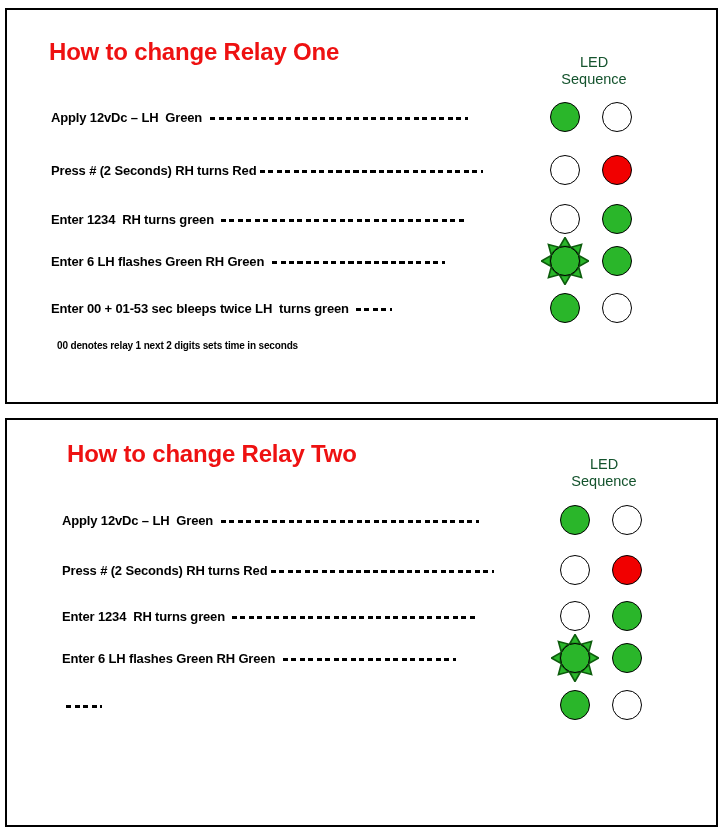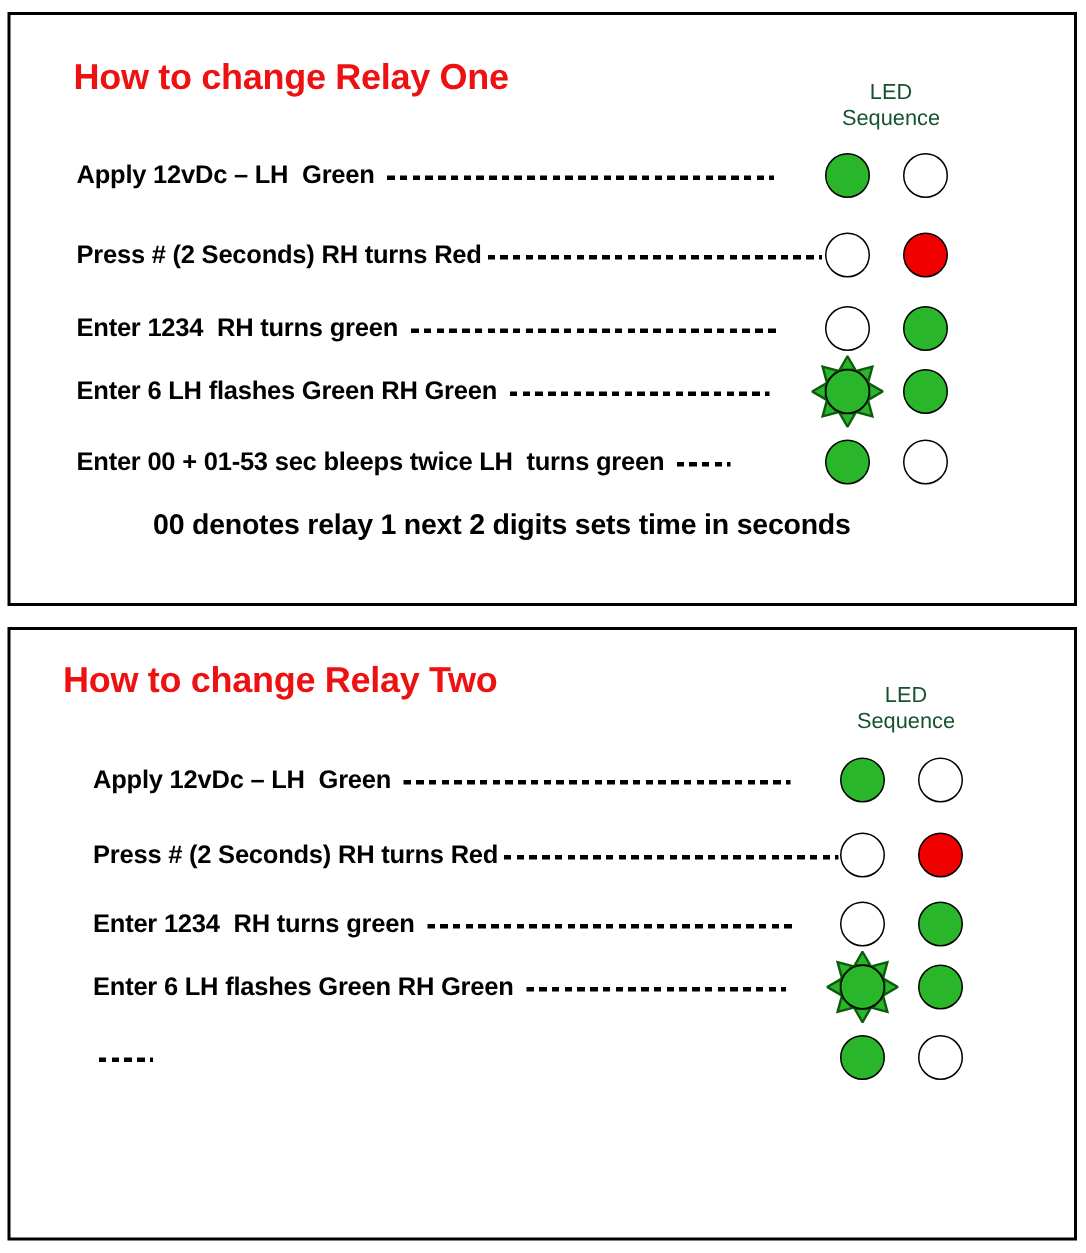--- a/index.html
+++ b/index.html
@@ -44,21 +44,21 @@
   .panel-title {
     position: absolute;
     color: #ee1111;
     font-weight: bold;
     font-size: 24px;
     letter-spacing: -0.2px;
     white-space: nowrap;
     font-family: "Liberation Sans", "DejaVu Sans", sans-serif;
   }
   .panel-one .panel-title { left: 42px; top: 28px; }
-  .panel-two .panel-title { left: 35px; top: 20px; }
+  .panel-two .panel-title { left: 60px; top: 20px; }
 
   
   .led-header {
     position: absolute;
     text-align: center;
     font-size: 14.5px;
     font-weight: normal;
     color: #14532d;
     line-height: 17px;
     width: 120px;
@@ -78,48 +78,47 @@
     position: absolute;
     height: 44px;
     display: flex;
     align-items: center;
     white-space: nowrap;
   }
   .panel-one .row { left: 44px; }
   .panel-two .row { left: 55px; }
 
   .row-text {
-    font-size: 17px;
+    font-size: 13px;
     font-weight: bold;
     color: #000000;
     letter-spacing: -0.15px;
     white-space: pre;
     font-family: "Liberation Sans", "DejaVu Sans", sans-serif;
   }
 
   .dashes {
     height: 3px;
     margin-left: 4px;
     margin-top: 3px;
     background-image: repeating-linear-gradient(
         to right,
         #000000 0px, #000000 5px,
         rgba(0,0,0,0) 5px, rgba(0,0,0,0) 8.5px);
   }
 
   
   .note {
     position: absolute;
-    font-size: 19px;
+    font-size: 10px;
     font-weight: bold;
     color: #000000;
     white-space: nowrap;
     letter-spacing: -0.15px;
     font-family: "Liberation Sans", "DejaVu Sans", sans-serif;
-    margin-left: 45px;
   }
   .panel-one .note { left: 50px; top: 330px; }
 
   
   .lamp {
     position: absolute;
     width: 30px;
     height: 30px;
     box-sizing: border-box;
   }

